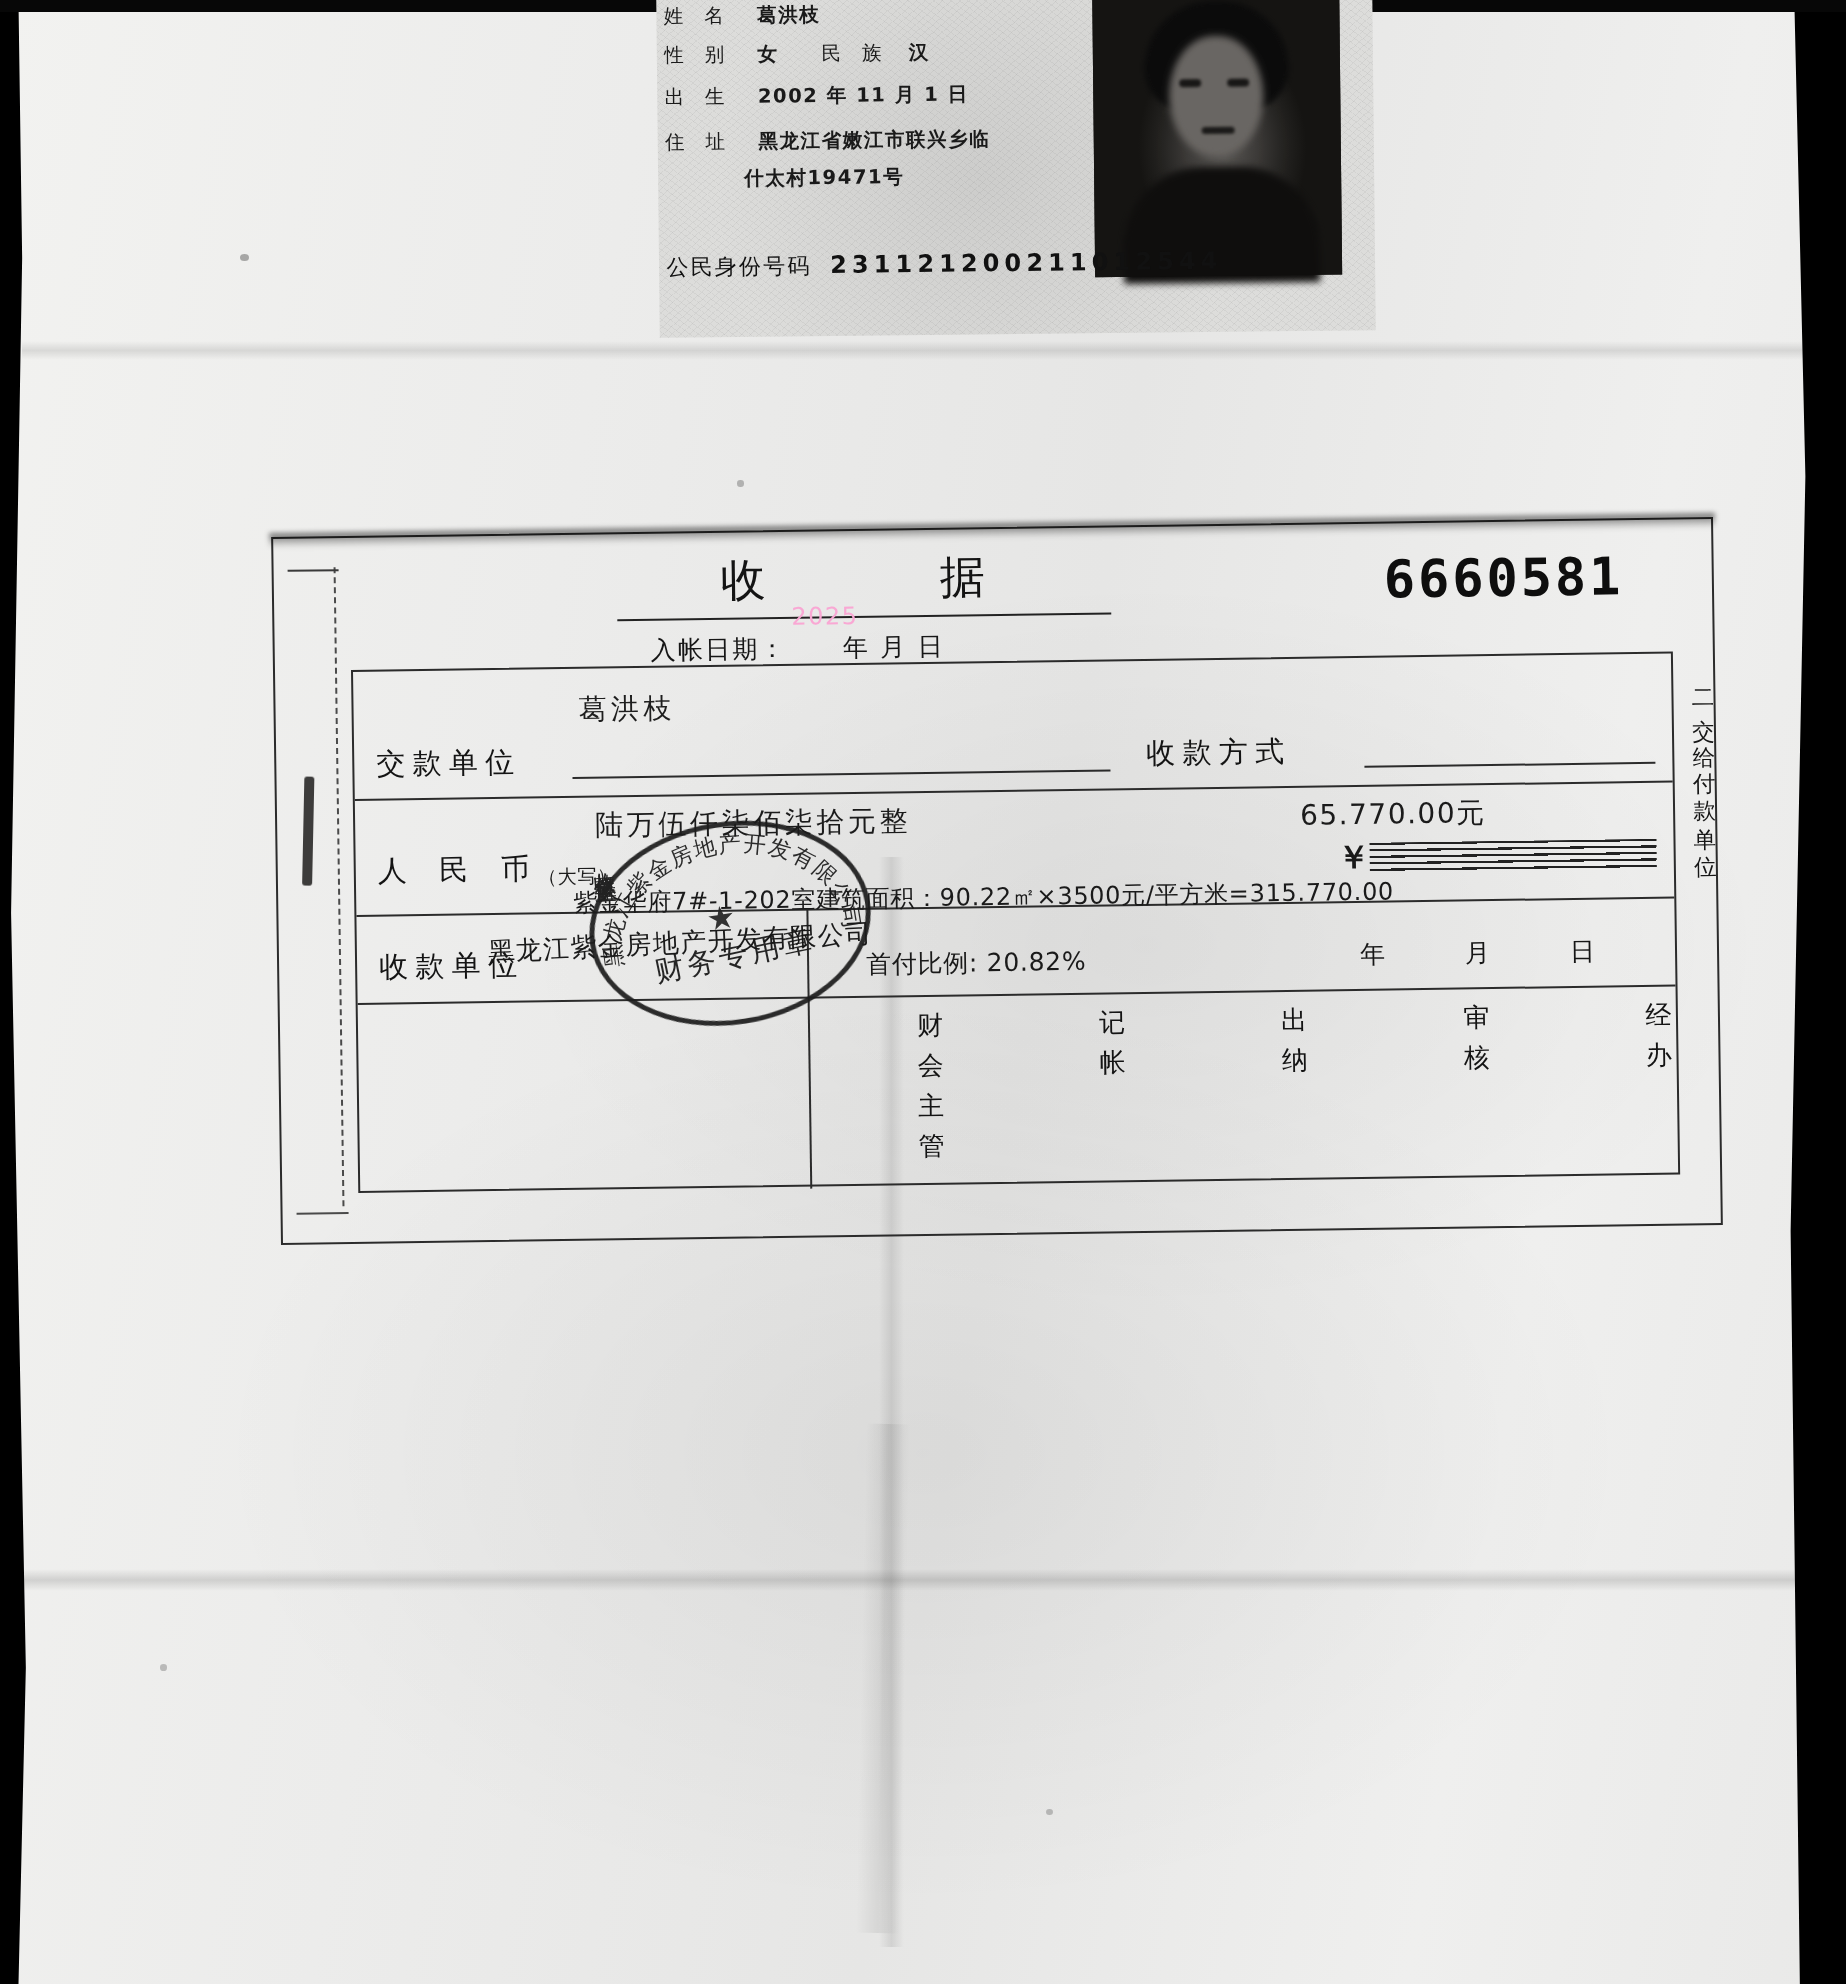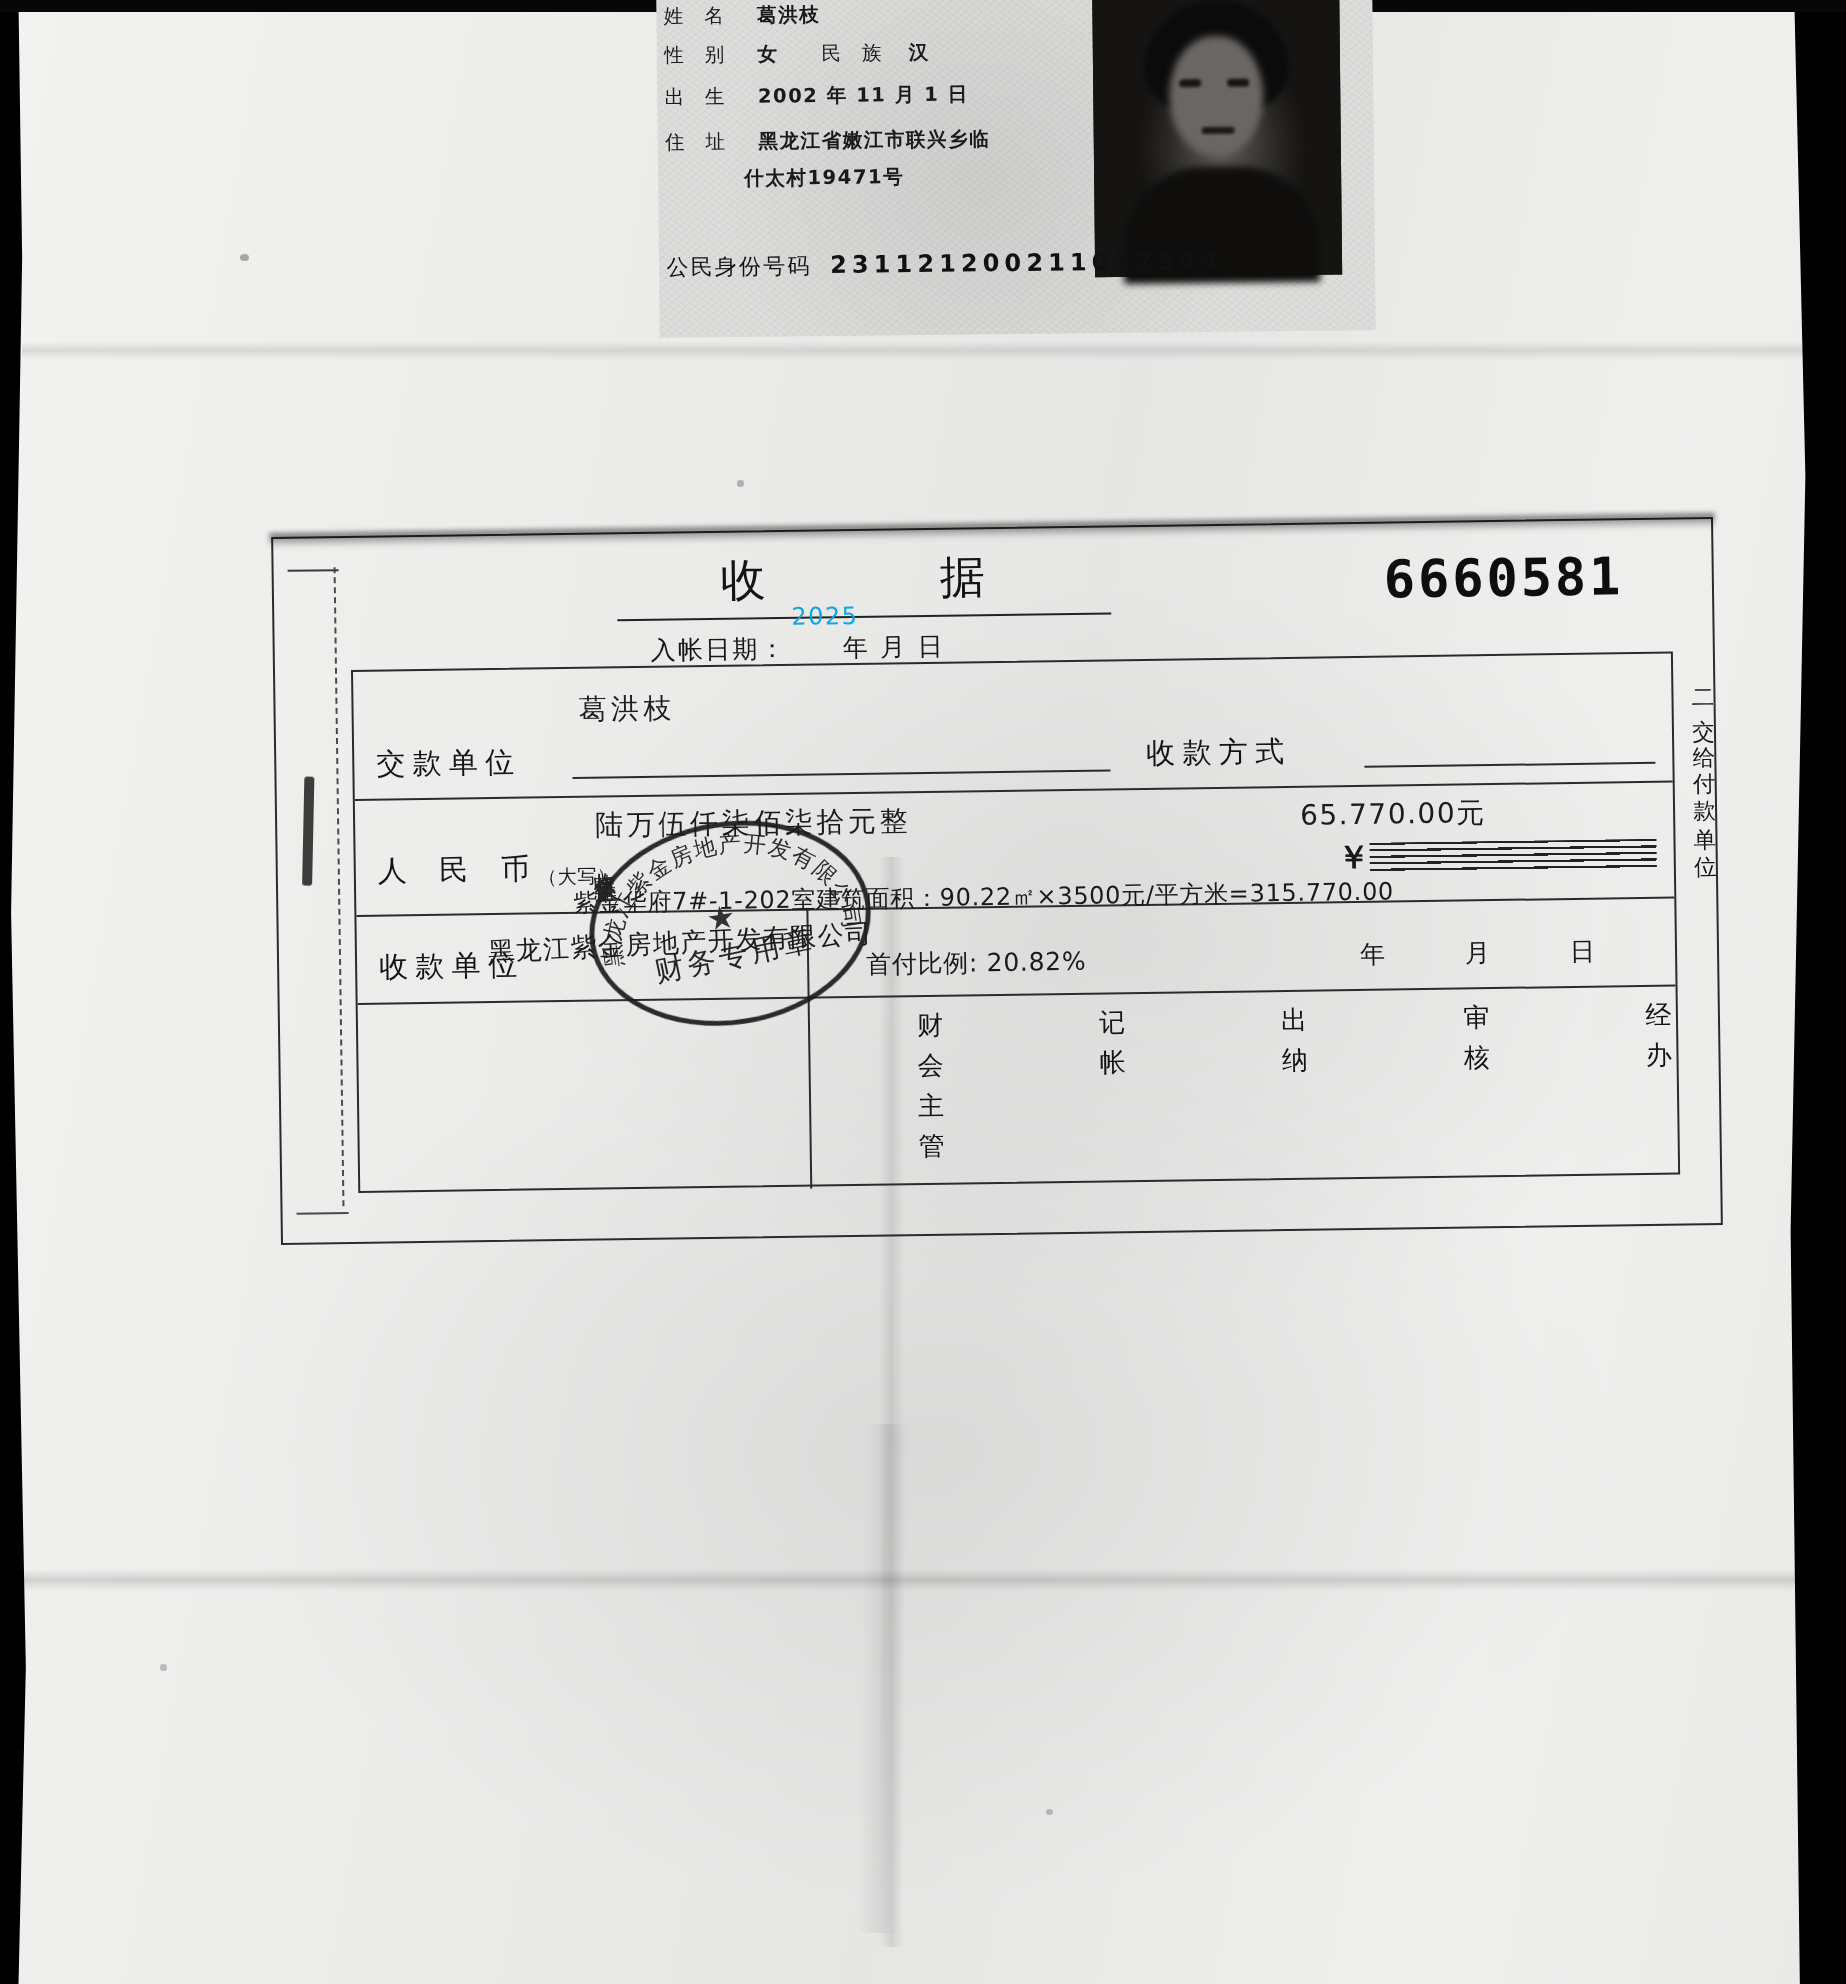--- a/index.html
+++ b/index.html
@@ -249,21 +249,21 @@
     font-size: 25px;
     color: #161616;
     letter-spacing: 2.2px;
     white-space: nowrap;
   }
   .date-year-hand {
     position: absolute;
     left: 519px;
     top: 73px;
     font-size: 24px;
-    color: #0ea5e9;
+    color: #f9a8d4;
     letter-spacing: 1.5px;
     font-family: "DejaVu Sans", sans-serif;
   }
 
   .main-box {
     position: absolute;
     left: 78px;
     top: 134px;
     width: 1322px;
     height: 523px;

